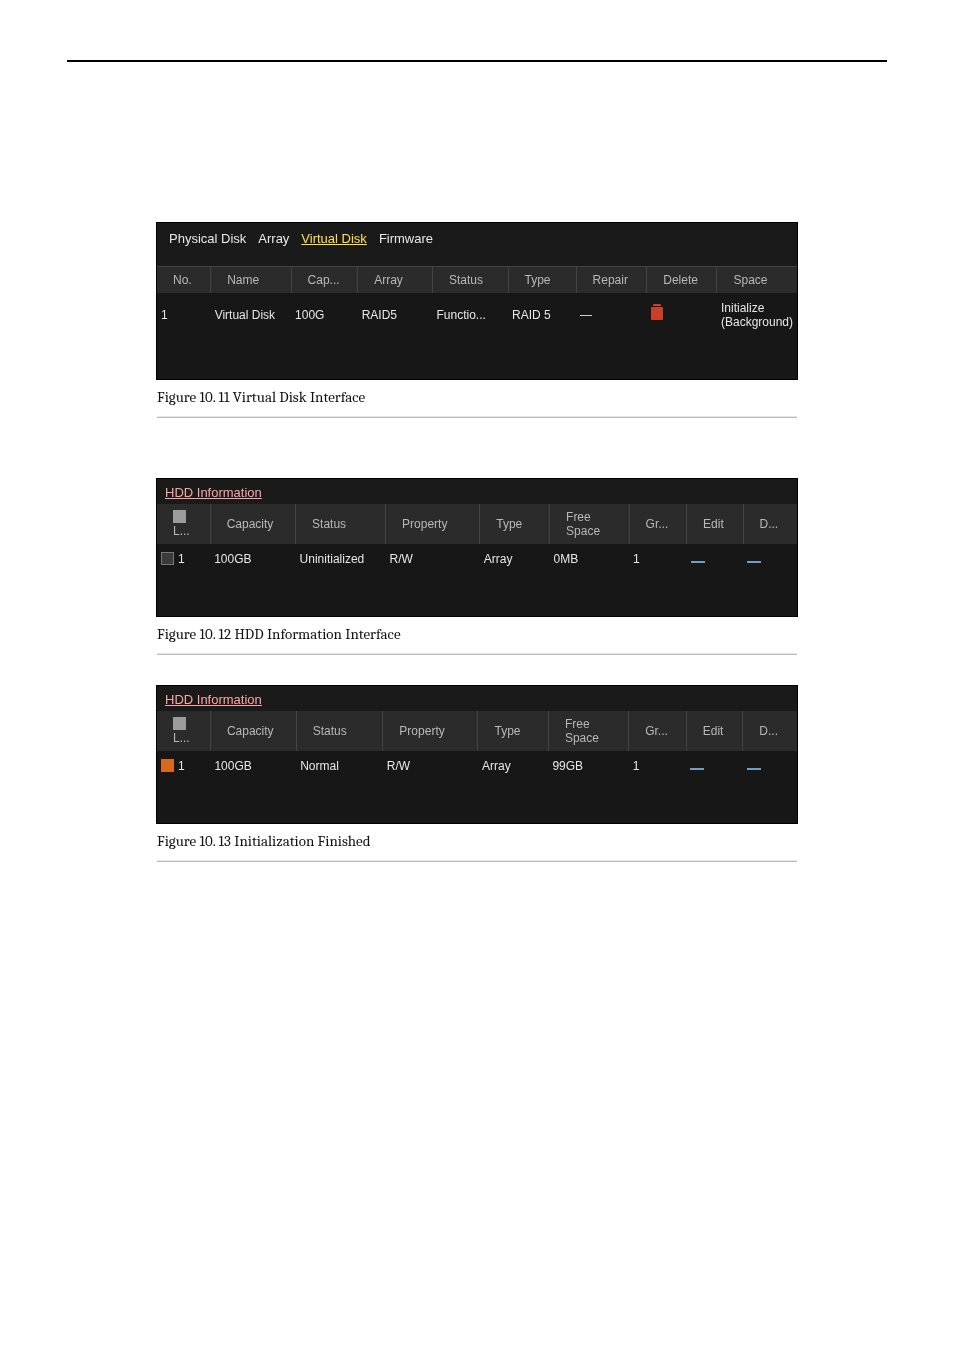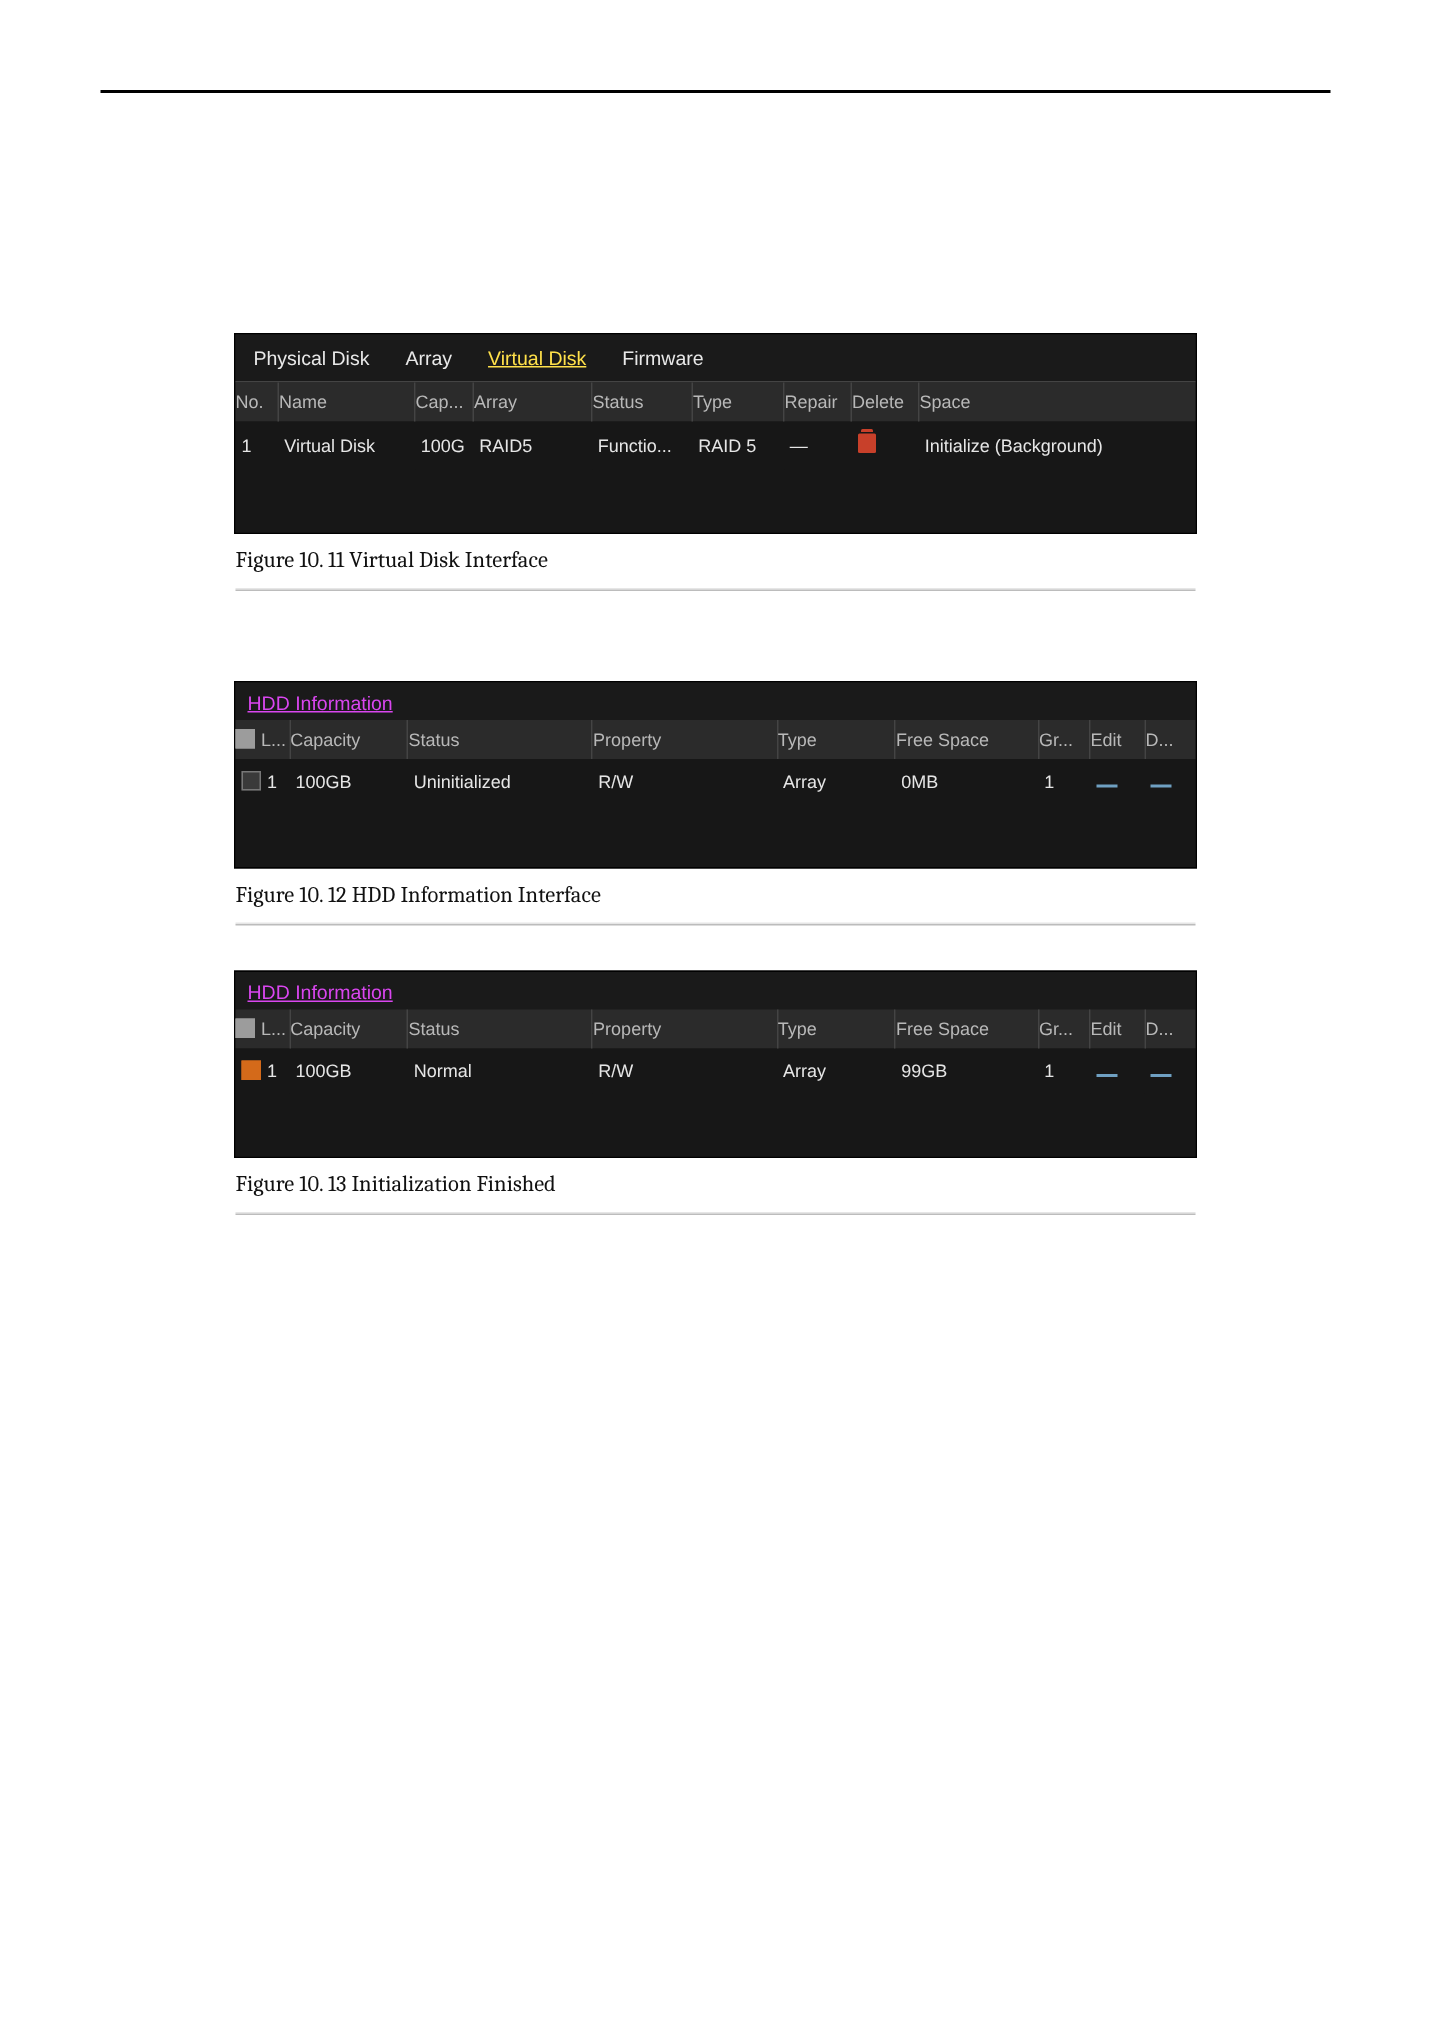--- a/index.html
+++ b/index.html
@@ -22,22 +22,22 @@
     background: #1a1a1a;
     width: 640px;
     margin: 0 auto;
     border: 1px solid #000;
     color: #cfcfcf;
     font-family: Arial, Helvetica, sans-serif;
     font-size: 12px;
   }
   .tabs {
     display: flex;
-    padding: 4px 10px 0 10px;
-    gap: 20px;
+    padding: 4px 10px 12px 10px;
+    gap: 8px;
     border-bottom: 1px solid #444;
     background: #1a1a1a;
   }
   .tab {
     padding: 4px 2px 8px 2px;
     font-size: 13px;
     color: #e9e9e9;
   }
   .tab.active {
     color: #ffe14a;
@@ -46,21 +46,21 @@
   .tbl {
     width: 100%;
     border-collapse: collapse;
   }
   .tbl th {
     background: #2b2b2b;
     color: #b8b8b8;
     text-align: left;
     font-weight: normal;
     font-size: 12px;
-    padding: 6px 0;
+    padding: 6px 16px;
     border-right: 1px solid #444;
   }
   .tbl th:last-child { border-right: none; }
   .tbl td {
     color: #e6e6e6;
     font-size: 12px;
     padding: 8px 4px;
     background: #171717;
     vertical-align: middle;
   }
@@ -77,21 +77,21 @@
     border-bottom: 1px solid #bcbcbc;
     border-top: 1px solid #e6e6e6;
   }
   .hr2 {
     width: 640px;
     margin: 4px auto 30px auto;
     border-bottom: 1px solid #bcbcbc;
     border-top: 1px solid #e6e6e6;
   }
   .hdd-title {
-    color: #d946ef;
+    color: #fca5a5;
     font-size: 13px;
     padding: 6px 8px 4px 8px;
     text-decoration: underline;
     background: #1a1a1a;
   }
   .chk {
     display: inline-block;
     width: 11px; height: 11px;
     background: #3a3a3a;
     border: 1px solid #777;

